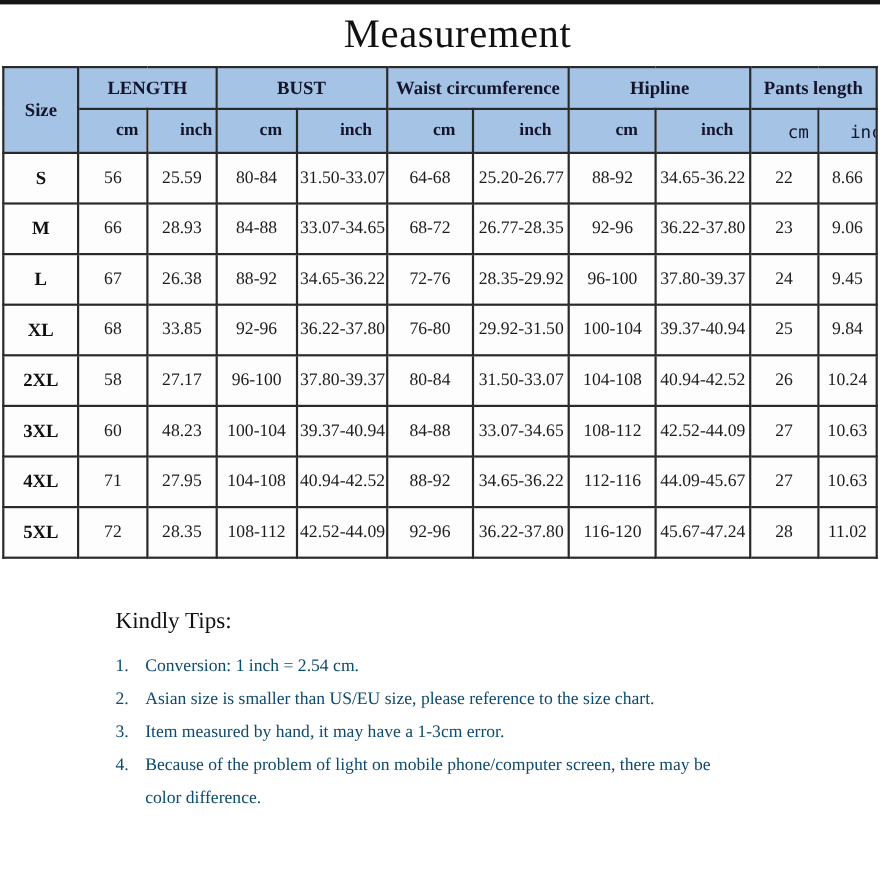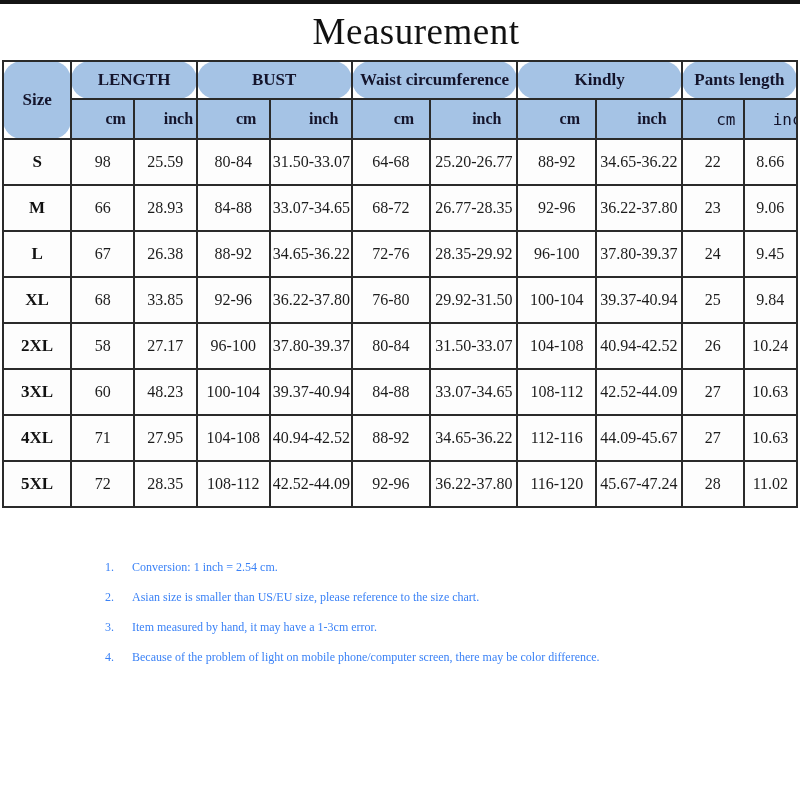--- a/index.html
+++ b/index.html
@@ -52,21 +52,21 @@
     padding: 0 2px;
     overflow: hidden;
     white-space: nowrap;
   }
   table.size-chart thead th {
     background: #a5c3e5;
     color: #14142b;
     font-weight: bold;
     font-size: 17px;
   }
-  table.size-chart thead tr.group-row th { height: 36px; border-radius: 19px; }
+  table.size-chart thead tr.group-row th { height: 36px; }
   table.size-chart thead tr.unit-row th { height: 38px; font-size: 16px; padding-left: 28px; }
   table.size-chart thead th.mono {
     font-family: "DejaVu Sans Mono", monospace;
     font-weight: normal;
     font-size: 16px;
   }
   table.size-chart tbody td {
     height: 44px;
     background: #fdfdfd;
     font-size: 16px;
@@ -92,23 +92,23 @@
     margin: 0;
     padding: 0;
     list-style: none;
     counter-reset: tip;
     width: 560px;
   }
   .tips-list li {
     counter-increment: tip;
     position: relative;
     padding-left: 27px;
-    font-size: 12px;
+    font-size: 16px;
     line-height: 30px;
-    color: #3b82f6;
+    color: #0c4a6e;
   }
   .tips-list li::before {
     content: counter(tip) ".";
     position: absolute;
     left: 0;
     top: 0;
   }
 </style>
 </head>
 <body>
@@ -130,40 +130,40 @@
       <col style="width:10.8%">
     <col style="width:7.8%">
       <col style="width:6.7%">
   </colgroup>
   <thead>
     <tr class="group-row">
       <th rowspan="2">Size</th>
       <th colspan="2">LENGTH</th>
       <th colspan="2">BUST</th>
       <th colspan="2">Waist circumference</th>
-      <th colspan="2">Kindly</th>
+      <th colspan="2">Hipline</th>
       <th colspan="2">Pants length</th>
     </tr>
     <tr class="unit-row">
       <th>cm</th>
       <th>inch</th>
       <th>cm</th>
       <th>inch</th>
       <th>cm</th>
       <th>inch</th>
       <th>cm</th>
       <th>inch</th>
       <th class="mono">cm</th>
       <th class="mono">inch</th>
     </tr>
   </thead>
   <tbody id="table-body">
       <tr>
         <td class="size-cell">S</td>
-        <td>98</td>
+        <td>56</td>
         <td>25.59</td>
         <td>80-84</td>
         <td>31.50-33.07</td>
         <td>64-68</td>
         <td>25.20-26.77</td>
         <td>88-92</td>
         <td>34.65-36.22</td>
         <td>22</td>
         <td>8.66</td>
       </tr>
@@ -255,19 +255,20 @@
         <td>36.22-37.80</td>
         <td>116-120</td>
         <td>45.67-47.24</td>
         <td>28</td>
         <td>11.02</td>
       </tr>
     </tbody>
 </table>
 
 <section class="tips">
+  <h2 class="tips-heading">Kindly Tips:</h2>
   <ol class="tips-list">
     <li>Conversion: 1 inch = 2.54 cm.</li>
     <li>Asian size is smaller than US/EU size, please reference to the size chart.</li>
     <li>Item measured by hand, it may have a 1-3cm error.</li>
     <li>Because of the problem of light on mobile phone/computer screen, there may be color difference.</li>
   </ol>
 </section>
 
 </body></html>

